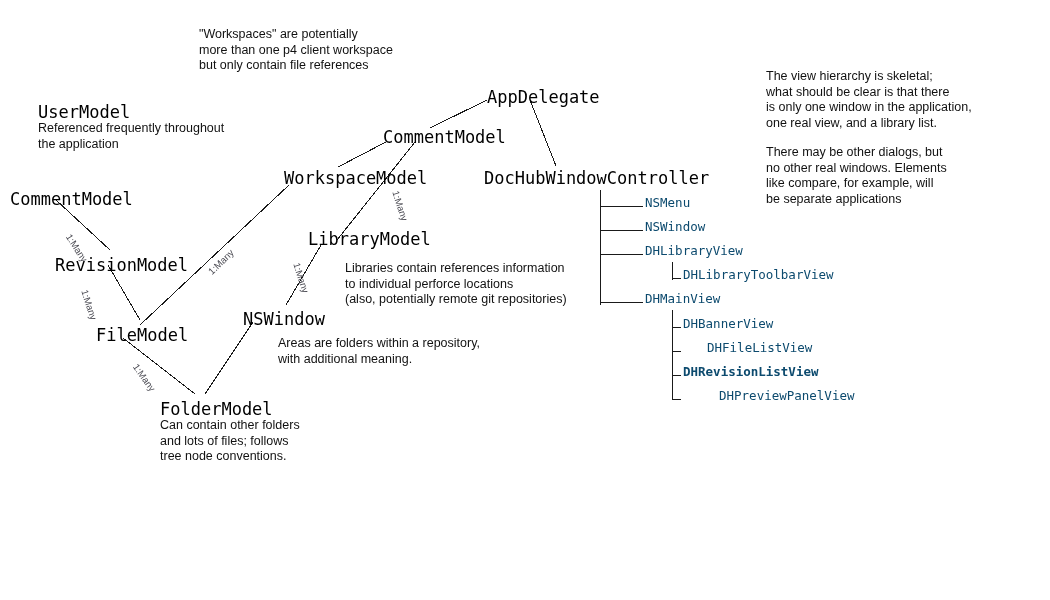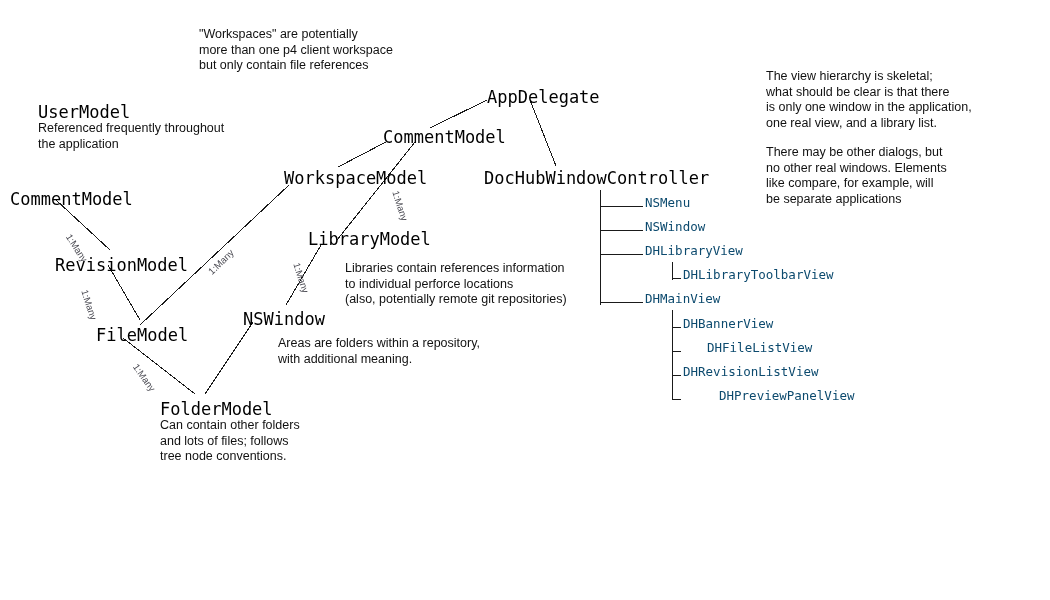--- a/index.html
+++ b/index.html
@@ -138,17 +138,17 @@
       <div class="mult" style="left: 395px; top: 186px; transform: rotate(72deg);">1:Many</div>
     </div>
   <div id="tree-layer">
       <div class="tree-label" style="left: 645px; top: 196px;">NSMenu</div>
       <div class="tree-label" style="left: 645px; top: 220px;">NSWindow</div>
       <div class="tree-label" style="left: 645px; top: 244px; text-align: right;">DHLibraryView</div>
       <div class="tree-label" style="left: 645px; top: 292px;">DHMainView</div>
       <div class="tree-label" style="left: 683px; top: 268px;">DHLibraryToolbarView</div>
       <div class="tree-label" style="left: 683px; top: 317px;">DHBannerView</div>
       <div class="tree-label" style="left: 683px; top: 341px; padding-left: 24px;">DHFileListView</div>
-      <div class="tree-label" style="left: 683px; top: 365px;">DHRevisionListView</div>
+      <div class="tree-label" style="left: 683px; top: 365px; font-weight: bold;">DHRevisionListView</div>
       <div class="tree-label" style="left: 683px; top: 389px; margin-left: 36px;">DHPreviewPanelView</div>
     </div>
 
 </div>
 
 </body></html>

